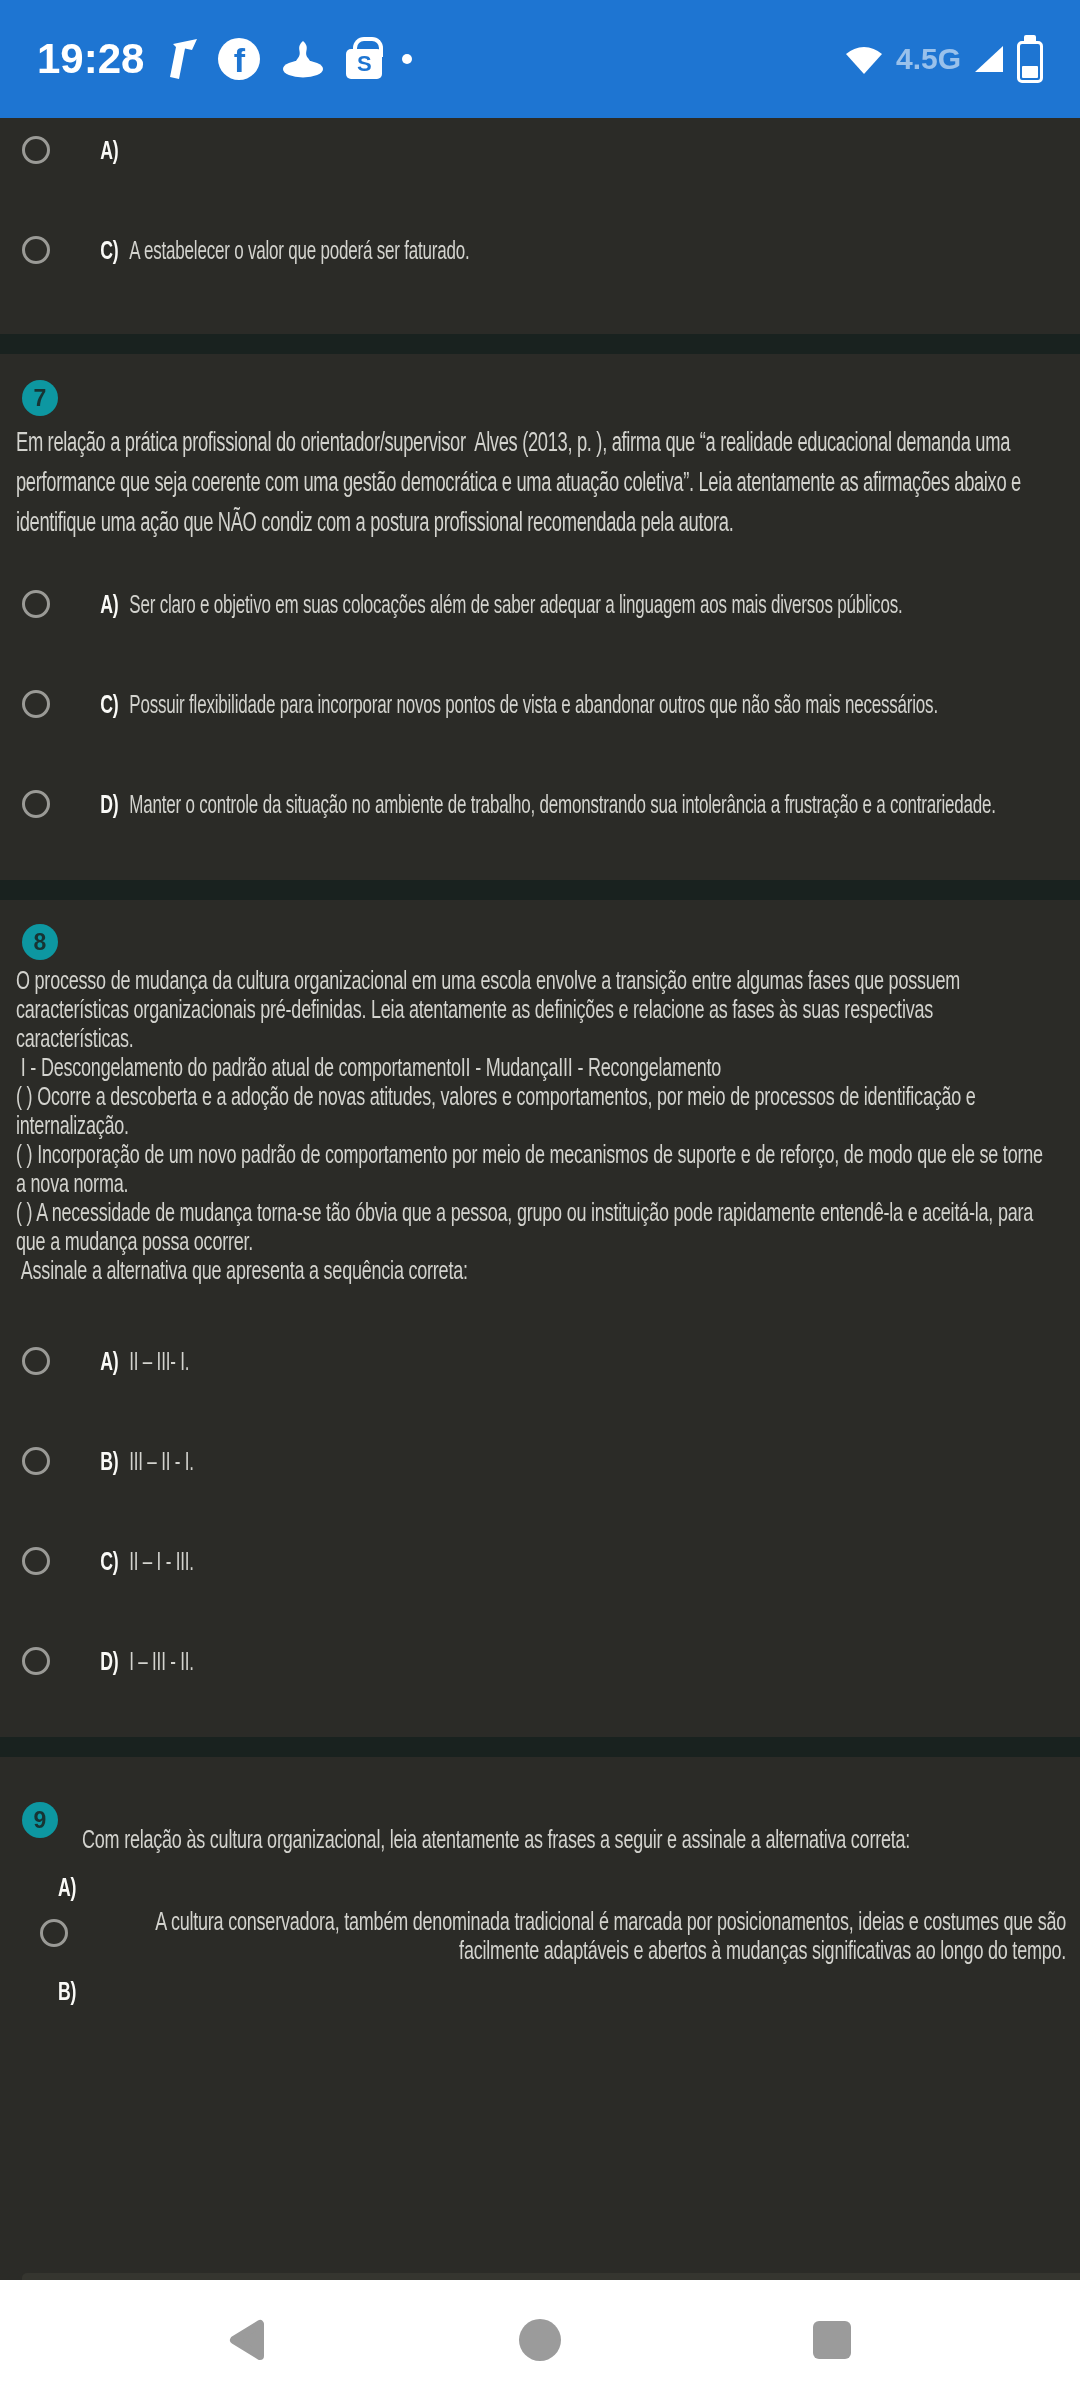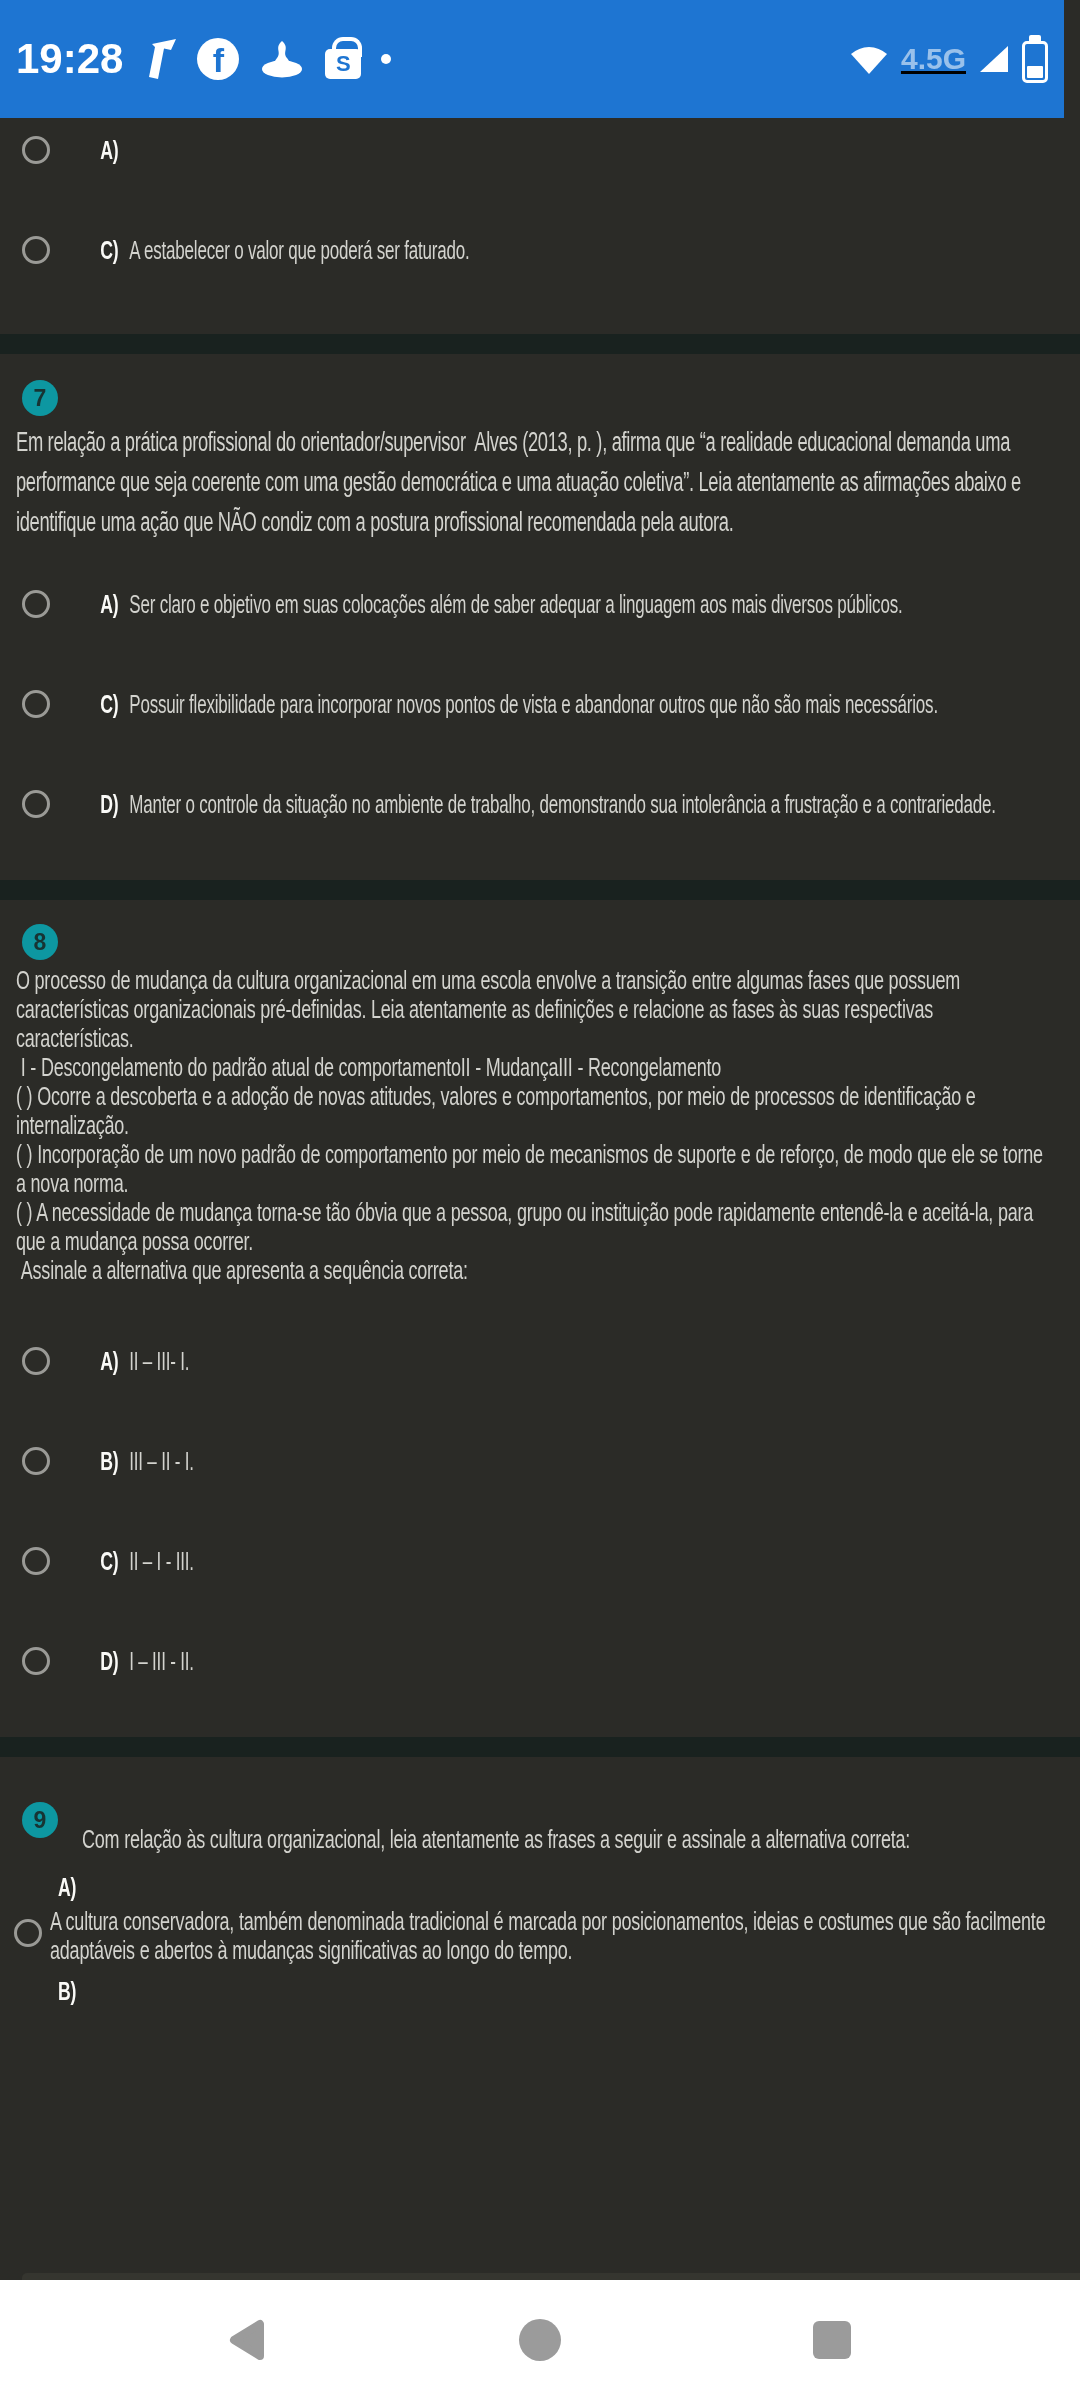--- a/index.html
+++ b/index.html
@@ -6,24 +6,24 @@
   html,body { width:1080px; height:2400px; }
   body {
     font-family:"Liberation Sans", sans-serif;
     background:#2b2b27;
     position:relative;
     overflow:hidden;
   }
 
   
   .status-bar {
-    position:absolute; top:0; left:0; right:16px; height:118px;
+    position:absolute; top:0; left:0; right:0; height:118px;
     background:#1e75d2; z-index:10;
     display:flex; align-items:center; justify-content:space-between;
-    padding:0 16px;
+    padding:0 37px;
   }
   .sb-left { display:flex; align-items:center; gap:20px; }
   .sb-time { color:#fff; font-size:42px; font-weight:700; }
   .sb-icon { display:flex; align-items:center; justify-content:center; }
   .fb-circle {
     width:42px; height:42px; border-radius:50%; background:#fff;
     color:#1e75d2; font-weight:700; font-size:34px;
     display:flex; align-items:flex-end; justify-content:center;
     overflow:hidden; line-height:40px;
   }
@@ -32,21 +32,21 @@
     position:relative; margin-top:10px;
     display:flex; align-items:center; justify-content:center;
     color:#1e75d2; font-weight:700; font-size:22px;
   }
   .bag::before {
     content:""; position:absolute; top:-12px; left:7px;
     width:22px; height:16px; border:4px solid #fff; border-bottom:none;
     border-radius:11px 11px 0 0;
   }
   .sb-dot { width:10px; height:10px; border-radius:50%; background:#fff; }
-  .sb-right { display:flex; align-items:center; gap:12px;text-decoration:underline; }
+  .sb-right { display:flex; align-items:center; gap:12px; }
   .net-label { color:rgba(255,255,255,0.55); font-size:30px; font-weight:700; }
   .battery {
     width:26px; height:42px; border:3px solid #fff; border-radius:5px;
     position:relative; margin-top:6px;
   }
   .battery::before {
     content:""; position:absolute; top:-9px; left:4px;
     width:12px; height:6px; background:#fff; border-radius:2px 2px 0 0;
   }
   .battery::after {
@@ -100,21 +100,21 @@
   .opt-letter { font-weight:700; color:#fafaf7; font-size:26px; margin-right:16px; }
 
   .clipped-row { margin-top:-16px; }
 
   
   .q9-head { display:flex; align-items:center; gap:24px; padding-left:22px; padding-right:14px; }
   .q9-head .q-badge { margin-left:0; }
   .q9-head-text { flex:1;margin-top:38px; }
   .q9-opt { margin-bottom:10px; }
   .q9-letter-line { margin-left:58px; height:36px; }
-  .q9-row { display:flex; align-items:flex-start; padding-left:14px; padding-right:14px; }
+  .q9-row { display:flex; align-items:flex-start; padding-left:40px; padding-right:14px;text-align:right; }
   .q9-row .radio { margin-top:12px; }
   .q9-text { margin-left:8px; flex:1; }
 
   .scroll-hint {
     position:absolute; left:22px; right:0; bottom:0; height:7px;
     background:#35352f; border-top-left-radius:5px;
   }
 
   
   .navbar {

